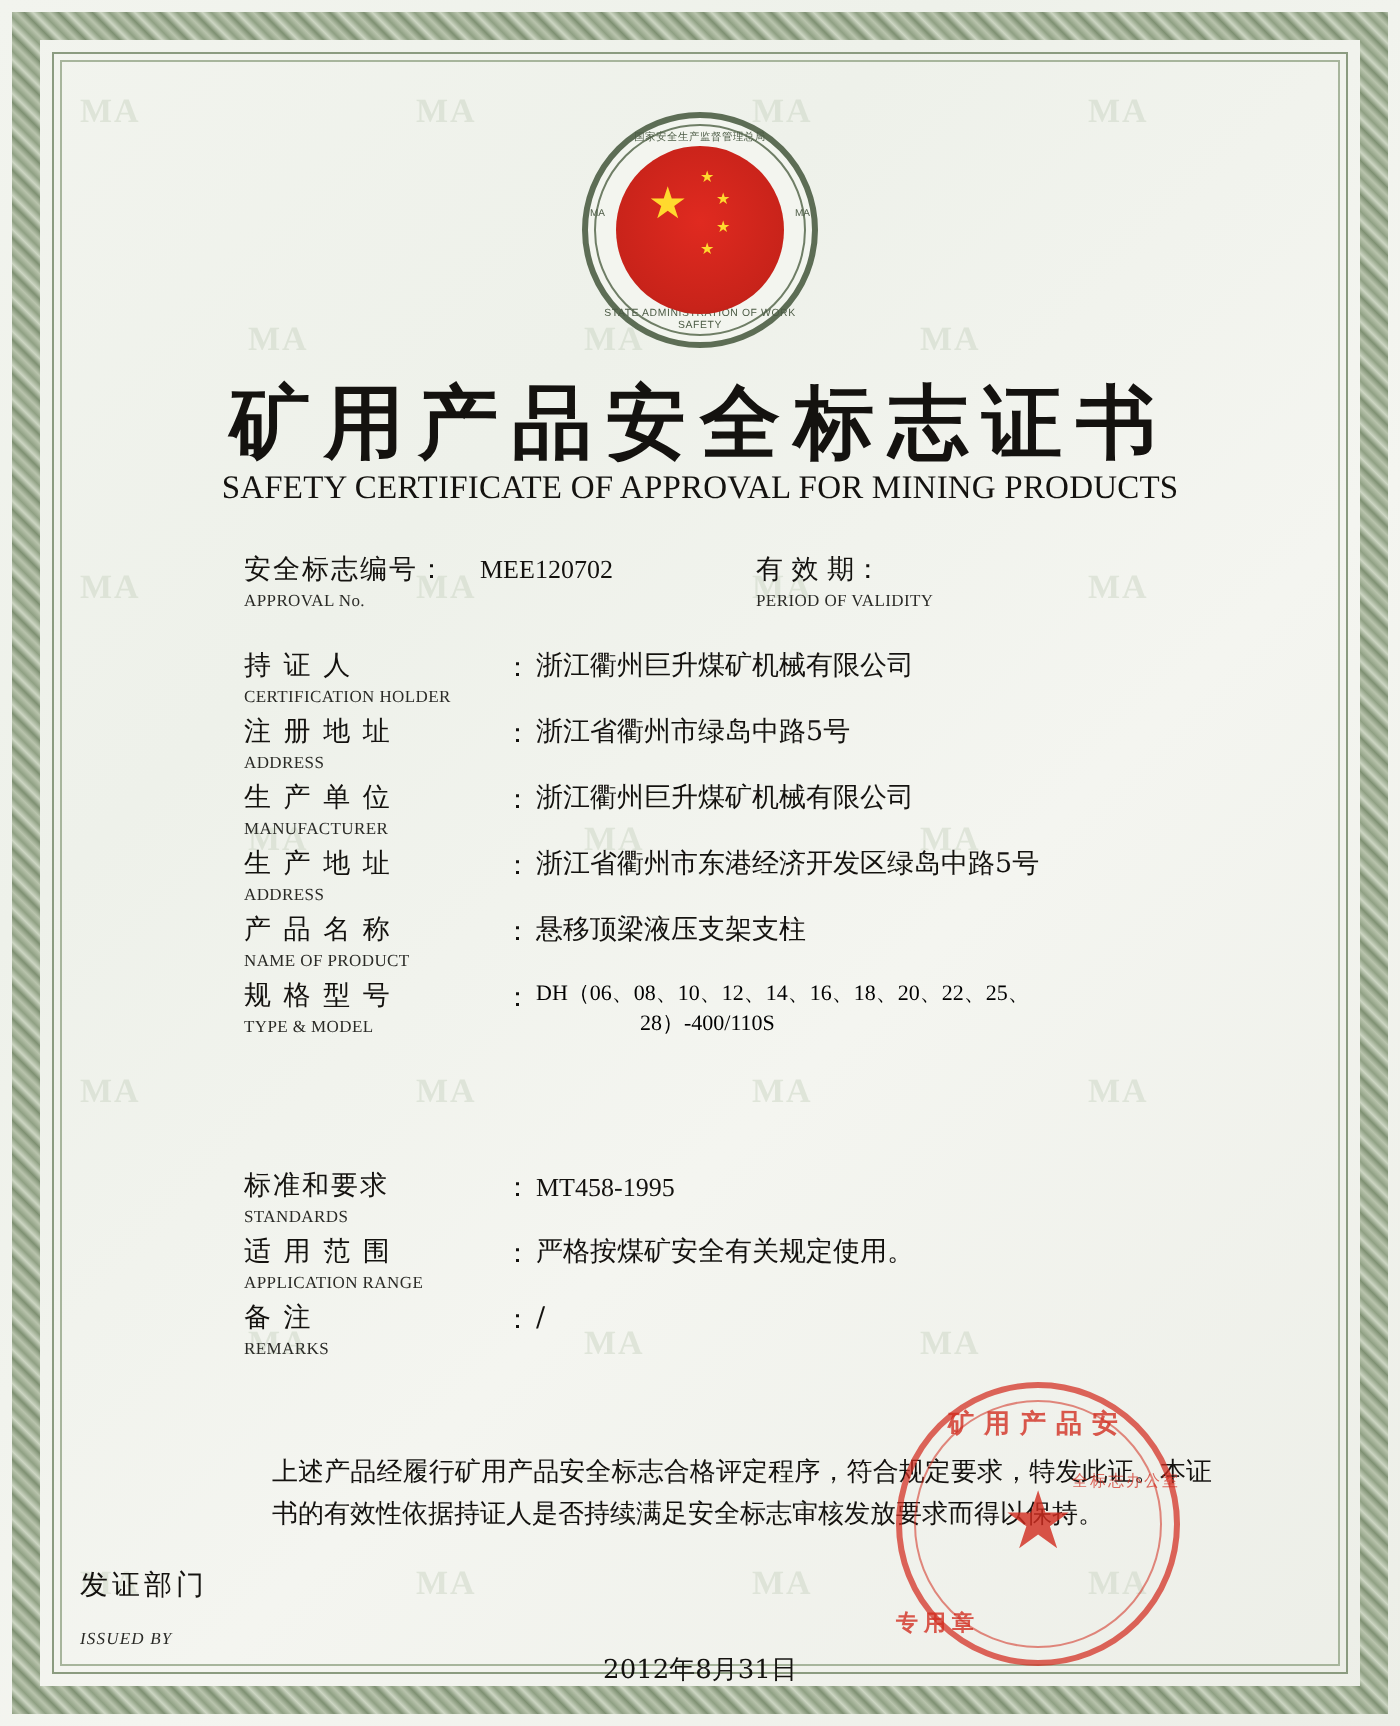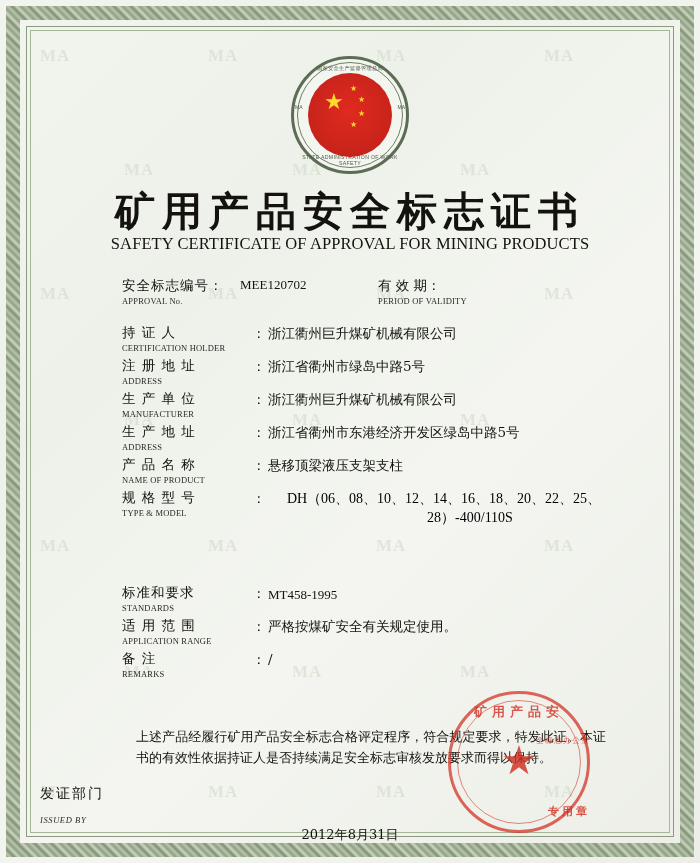--- a/index.html
+++ b/index.html
@@ -220,21 +220,21 @@
     display: block;
     margin-top: 1px;
   }
   .field-value {
     position: absolute;
     left: 146px;
     top: 1px;
     right: 0;
   }
   .field-value .val { display: block; line-height: 1.25; }
-  .field-value .val2 { display: block; line-height: 1.35; font-family: "Liberation Serif", serif; font-size: 14px; text-align: center; }
+  .field-value .val2 { display: block; line-height: 1.35; font-family: "Liberation Serif", serif; font-size: 11px; }
 
   .dash {
     position: absolute;
     left: 130px;
     top: 1px;
     font-size: 13.5px;
     color: #14120f;
   }
 
   
@@ -316,21 +316,21 @@
     font-family: "DejaVu Serif", serif;
     font-size: 13px;
     font-weight: bold;
     color: #d22b1e;
     opacity: .78;
     letter-spacing: 5px;
   }
   .seal-bottom-text {
     position: absolute;
     left: 0; right: 0; bottom: 14px;
-    text-align: right;
+    text-align: left;
     font-family: "DejaVu Serif", serif;
     font-size: 11px;
     font-weight: bold;
     color: #d22b1e;
     opacity: .78;
     letter-spacing: 3px;
   }
   .seal-mid-text {
     position: absolute;
     left: 0; right: 0; top: 44px;

